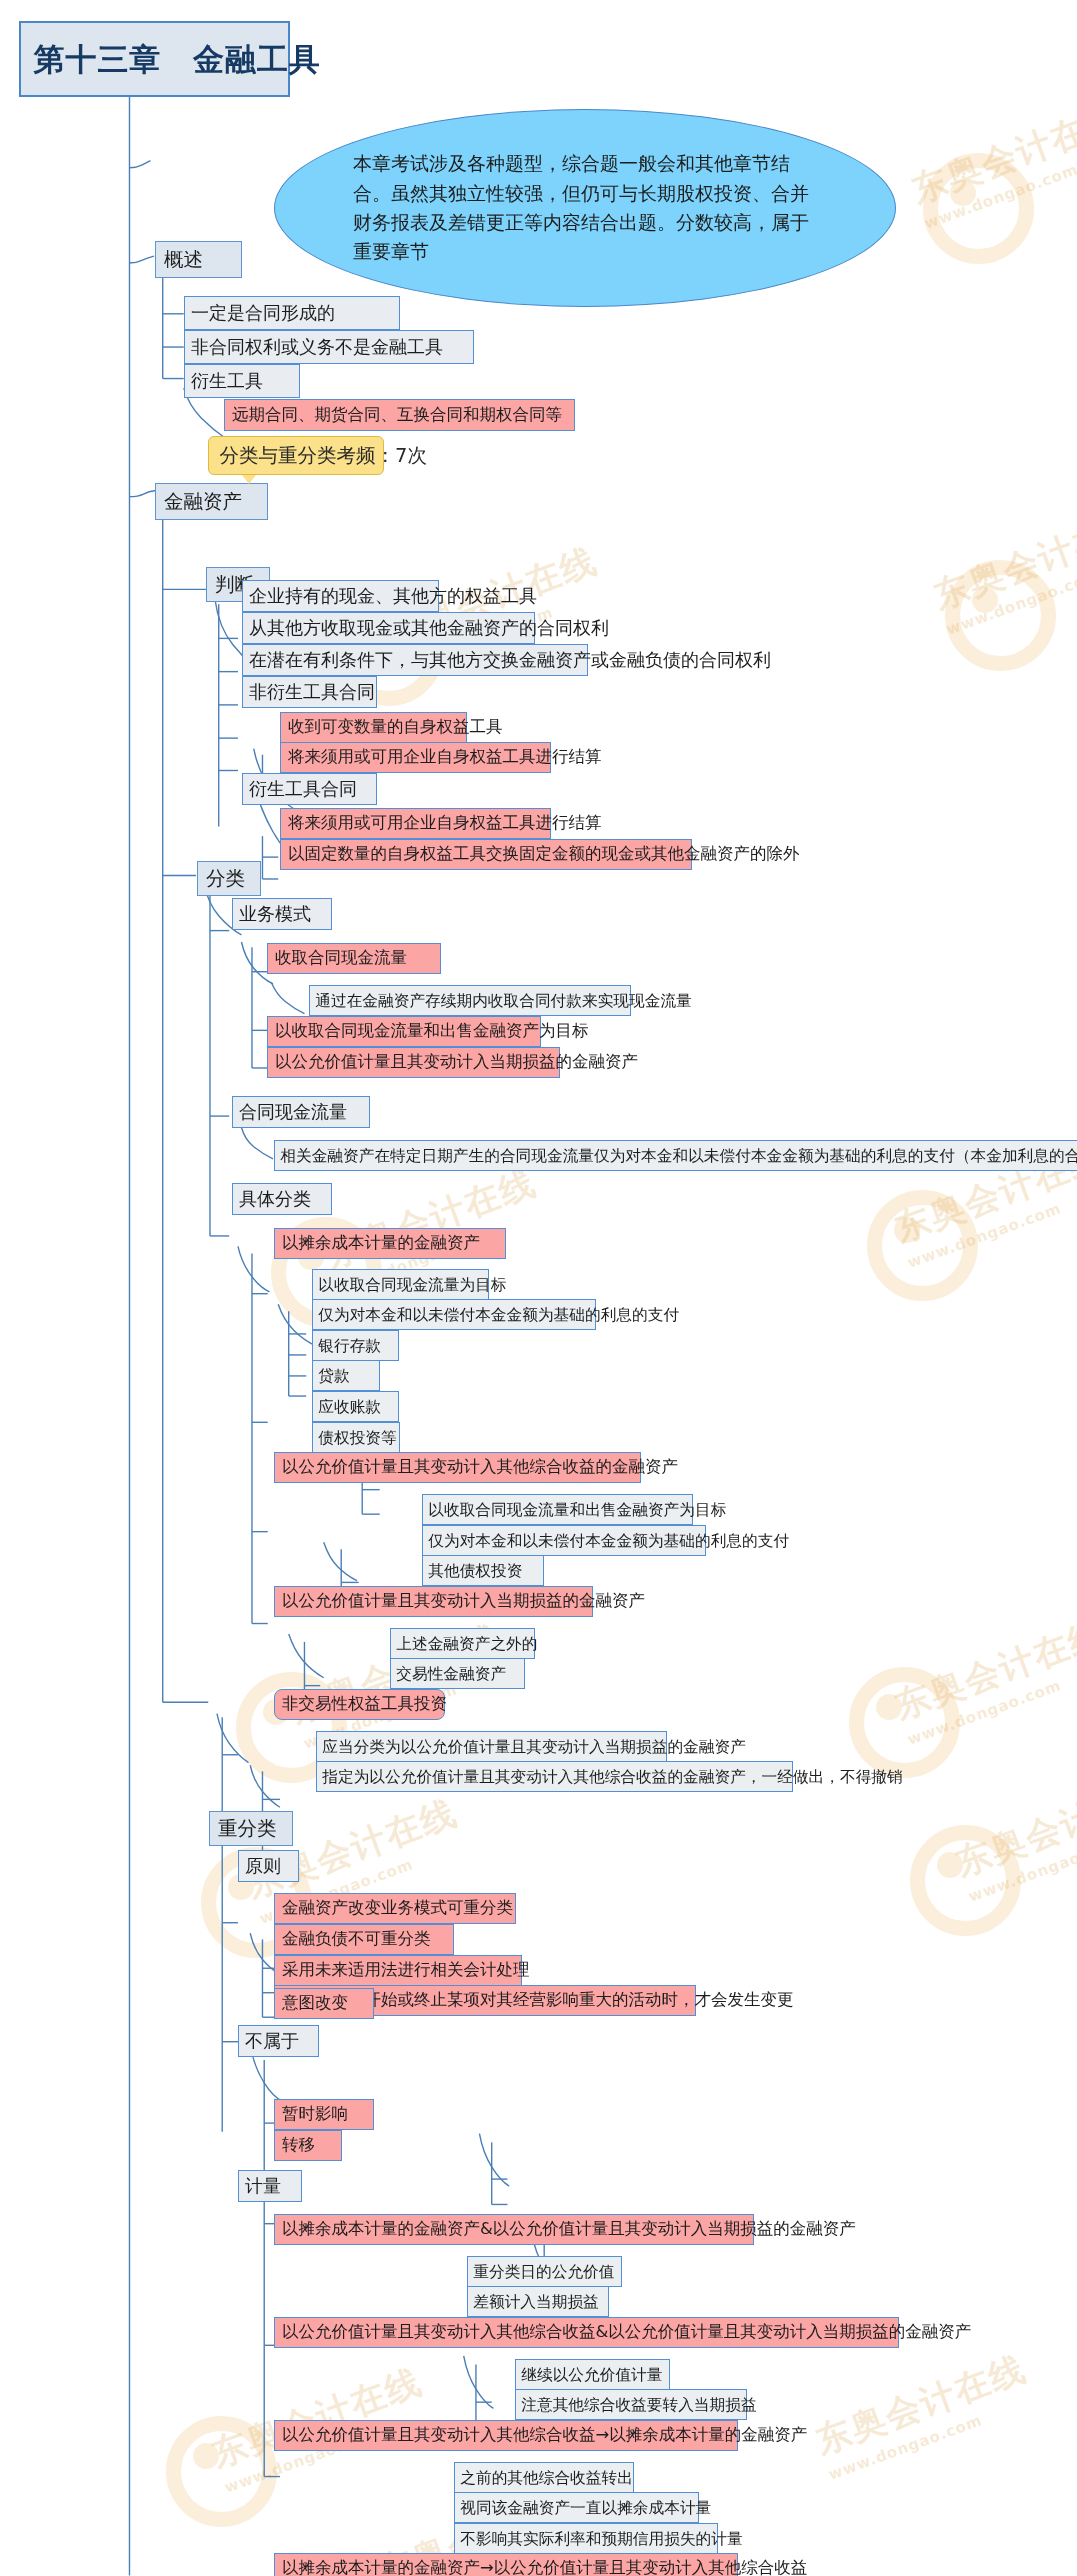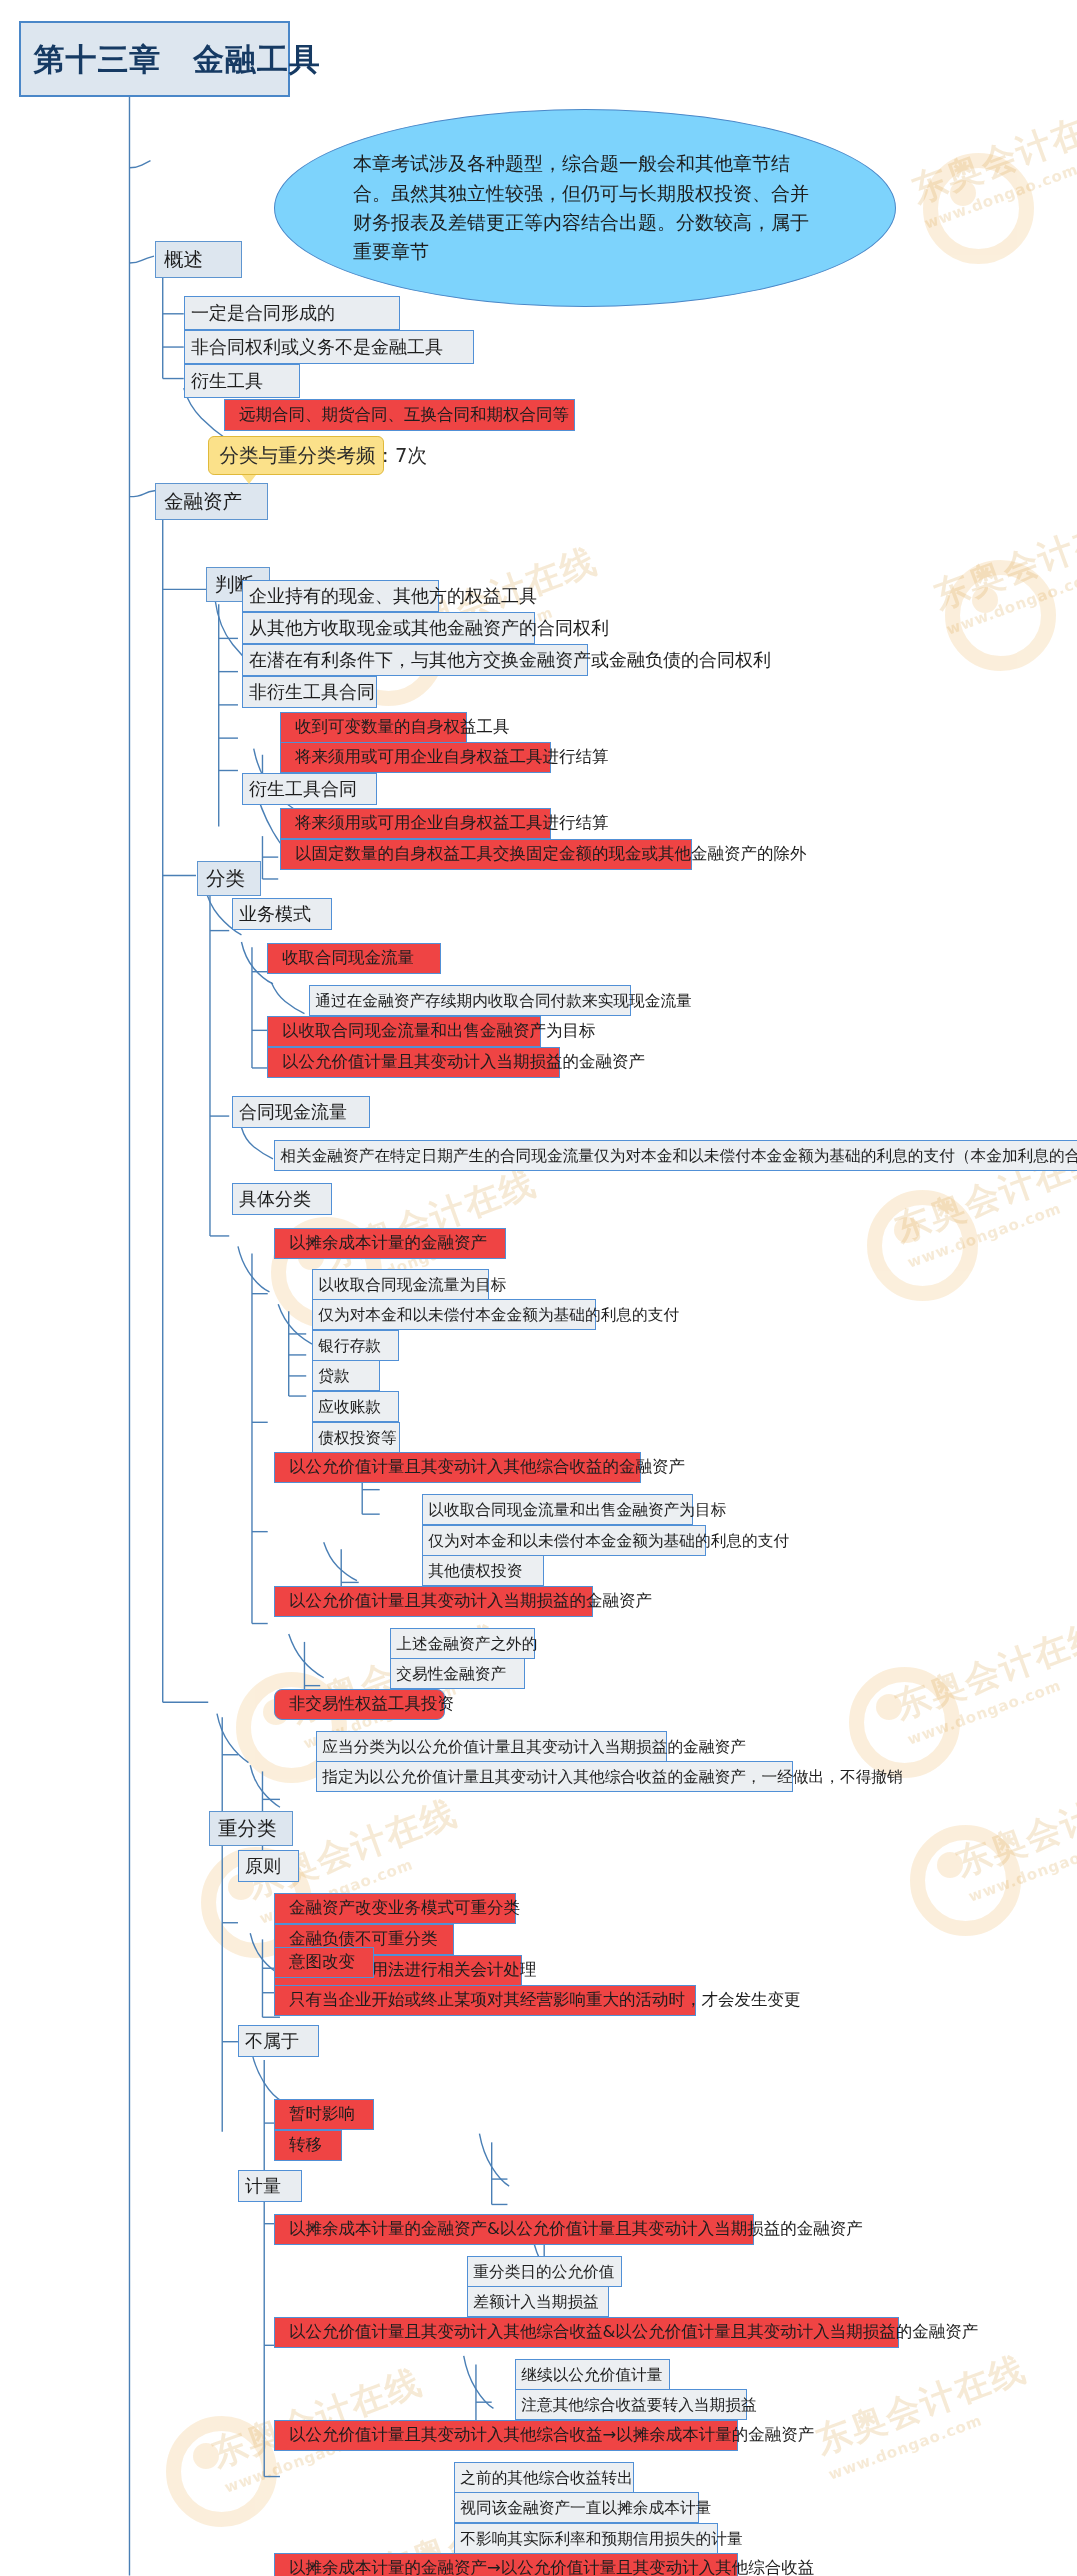--- a/index.html
+++ b/index.html
@@ -94,24 +94,24 @@
   }
 
   .node.lvl2 {
     background: #e9edf1;
     border: 1.8px solid #5190d6;
     font-size: 10.5px;
     padding: 0 6.1px;
   }
 
   .node.lvl3 {
-    background: #ef4444;
+    background: #fca5a5;
     border: 1.8px solid #5190d6;
     font-size: 9.6px;
-    padding: 0 14px;
+    padding: 0 7px;
   }
 
   .node.lvl4 {
     background: #eceff2;
     border: 1.8px solid #5190d6;
     font-size: 9.2px;
     padding: 0 5.3px;
   }
 
   
@@ -543,21 +543,21 @@
   <div class="node lvl3" style="left: 274px; top: 1955px; width: 248px; height: 31px; font-size: 16.5px;">
       <span>采用未来适用法进行相关会计处理</span>
     </div>
   <div class="node lvl3" style="left: 274px; top: 1985px; width: 422px; height: 31px; font-size: 16.5px;">
       <span>只有当企业开始或终止某项对其经营影响重大的活动时，才会发生变更</span>
     </div>
 
   <div class="node lvl2" style="left: 238px; top: 2025px; width: 81px; height: 32px; font-size: 18px;">
       <span>不属于</span>
     </div>
-  <div class="node lvl3" style="left: 274px; top: 1947px; width: 100px; height: 31px; font-size: 16.5px;">
+  <div class="node lvl3" style="left: 274px; top: 1988px; width: 100px; height: 31px; font-size: 16.5px;">
       <span>意图改变</span>
     </div>
   <div class="node lvl3" style="left: 274px; top: 2099px; width: 100px; height: 31px; font-size: 16.5px;">
       <span>暂时影响</span>
     </div>
   <div class="node lvl3" style="left: 274px; top: 2130px; width: 68px; height: 31px; font-size: 16.5px;">
       <span>转移</span>
     </div>
 
   <div class="node lvl2" style="left: 238px; top: 2170px; width: 64px; height: 32px; font-size: 18px;">

